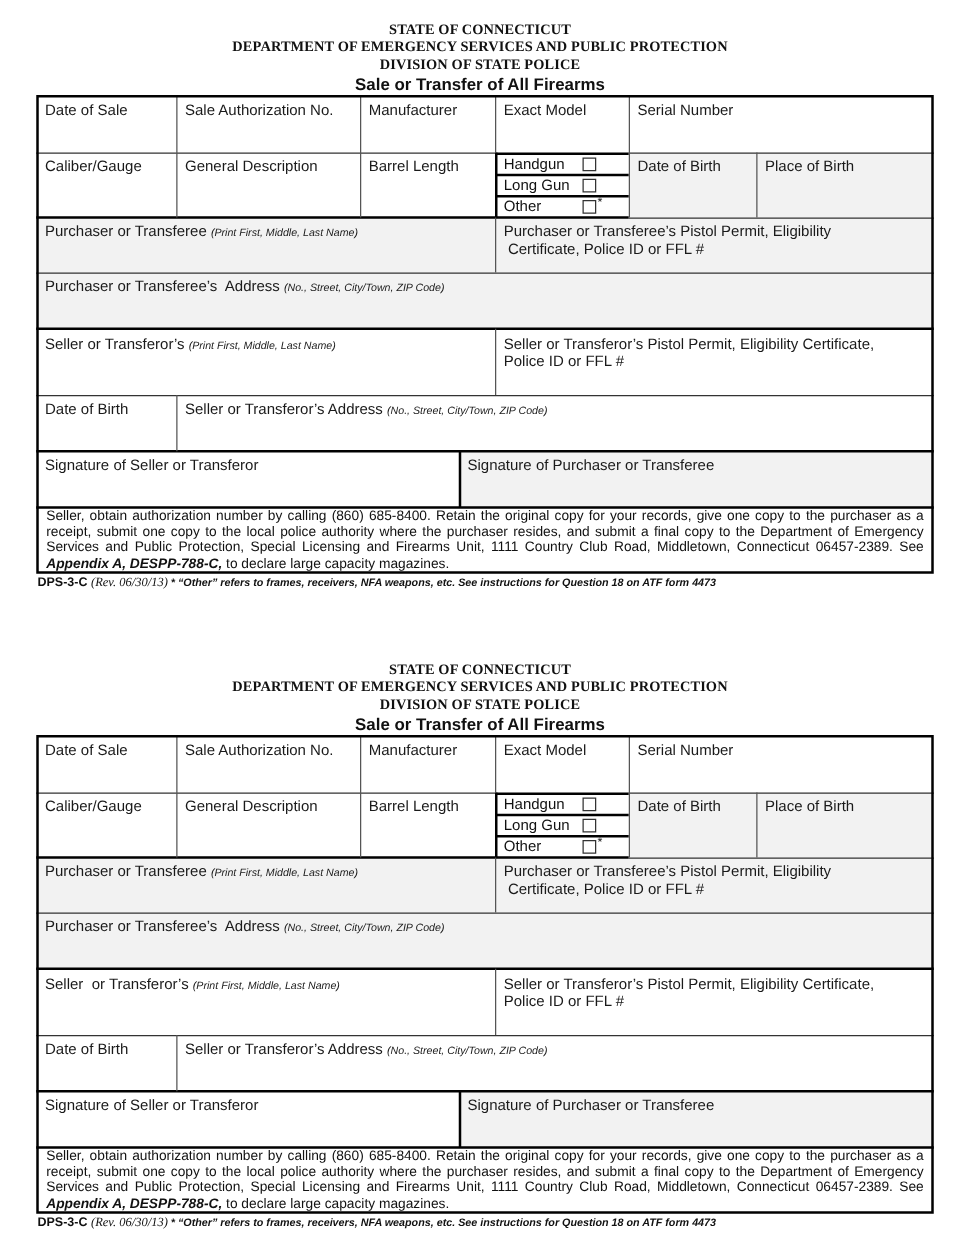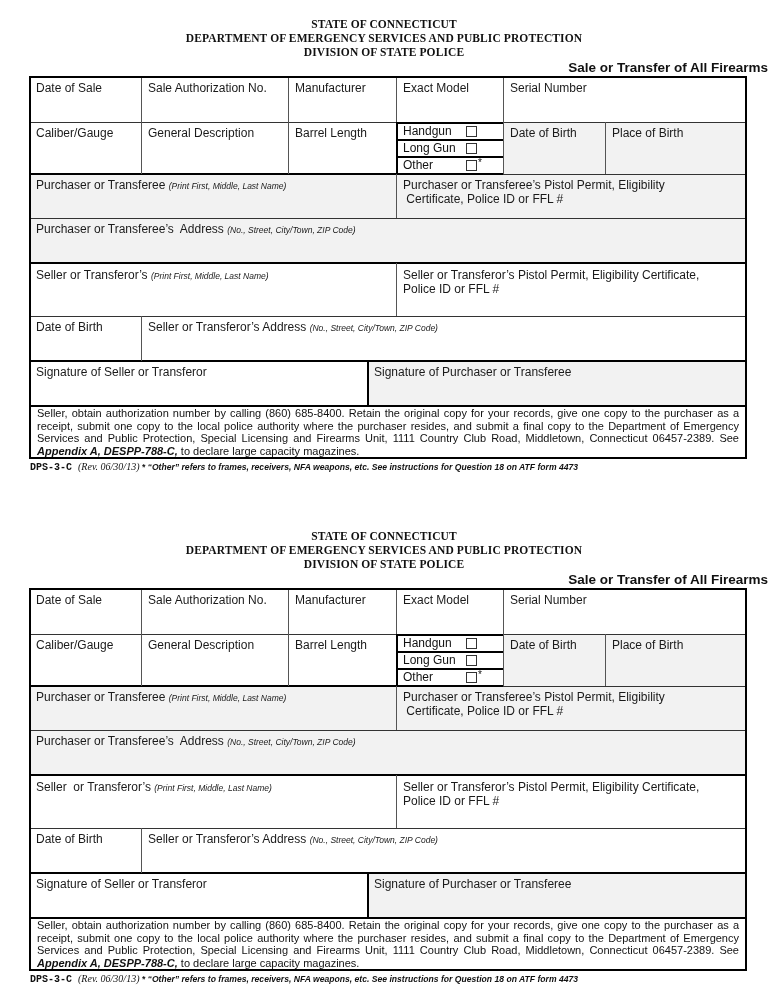--- a/index.html
+++ b/index.html
@@ -1,33 +1,33 @@
 <!DOCTYPE html>
 <html><head>
 <meta charset="utf-8">
 <style>
   html, body { margin:0; padding:0; background:#ffffff; }
   body { width:768px; height:994px; position:relative; overflow:hidden; font-family:"Liberation Sans", sans-serif; color:#111; }
   .copy { position:absolute; left:0; width:768px; }
   .hdr { position:absolute; left:0; width:768px; text-align:center; font-family:"Liberation Serif", serif; font-weight:bold; font-size:11.5px; line-height:14px; letter-spacing:0.1px; }
-  .title { position:absolute; left:0; width:768px; text-align:right; font-family:"Liberation Sans", sans-serif; font-weight:bold; font-size:13.5px; line-height:15px; }
+  .title { position:absolute; left:0; width:768px; text-align:center; font-family:"Liberation Sans", sans-serif; font-weight:bold; font-size:13.5px; line-height:15px; }
   .frame { position:absolute; left:29px; width:718px; border:2px solid #000; box-sizing:border-box; }
   .cell { position:absolute; box-sizing:border-box; font-size:12px; line-height:14px; padding:3px 0 0 7px; color:#1a1a1a; }
   .gray { background:#f2f2f2; }
   .vl { position:absolute; width:1px; background:#555; }
   .hl { position:absolute; height:1px; background:#333; }
   .hlthick { position:absolute; height:2px; background:#000; }
   .small { font-size:8.5px; font-style:italic; }
   .chk { display:inline-block; width:11px; height:11px; border:1px solid #333; background:#fff; vertical-align:-2px; box-sizing:border-box; }
   .chkrow { position:absolute; left:397px; width:106px; box-sizing:border-box; font-size:12px; line-height:14px; padding-left:6px; background:#fff; }
   .chkrow .chk { position:absolute; left:69px; top:2px; }
   .notice { position:absolute; left:31px; width:714px; font-size:11px; line-height:12.6px; padding:1px 6px 0 6px; box-sizing:border-box; text-align:justify; color:#111; }
   .notice b { font-weight:bold;font-style:italic; }
   .footer { position:absolute; left:30px; font-size:9px; line-height:11px; white-space:nowrap; }
-  .footer .code { font-family:Liberation Mono, monospace; font-weight:bold; font-size:10px;text-align:right; }
+  .footer .code { font-family:Liberation Sans, sans-serif; font-weight:bold; font-size:10px;text-align:right; }
   .footer .rev { font-family:"Liberation Serif", serif; font-style:italic; font-size:10px; }
   .footer .note { font-family:"Liberation Sans", sans-serif; font-weight:bold; font-style:italic; font-size:8.6px; }
 </style>
 </head>
 <body>
 
 <div class="copy" style="top:0;">
   <div class="hdr" style="top:17px;">STATE OF CONNECTICUT</div>
   <div class="hdr" style="top:31px;">DEPARTMENT OF EMERGENCY SERVICES AND PUBLIC PROTECTION</div>
   <div class="hdr" style="top:45px;">DIVISION OF STATE POLICE</div>

